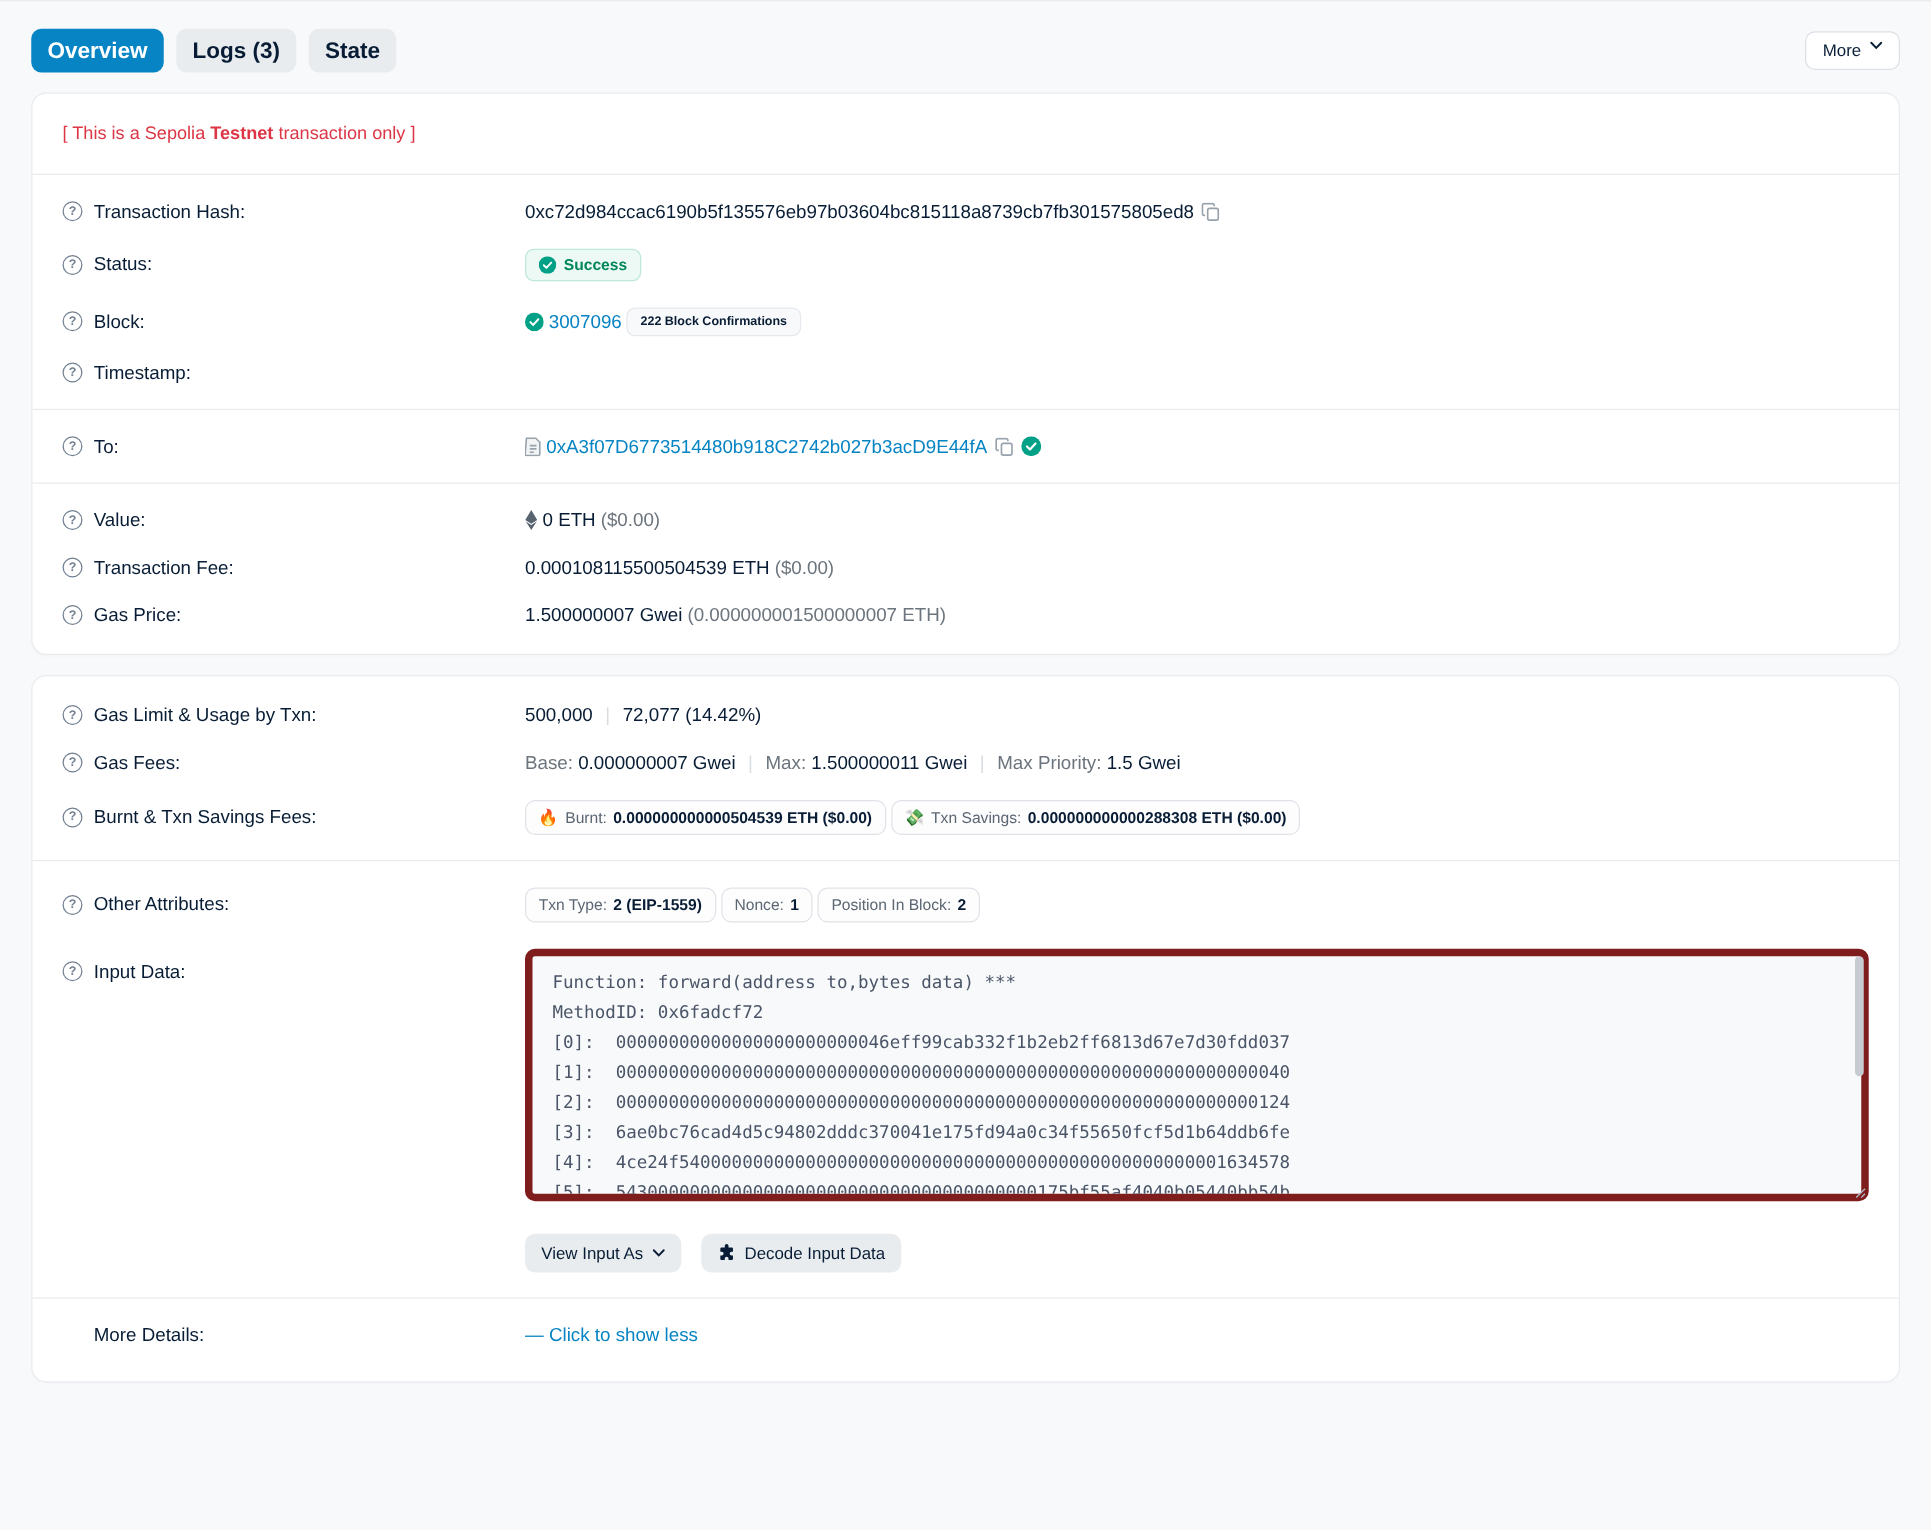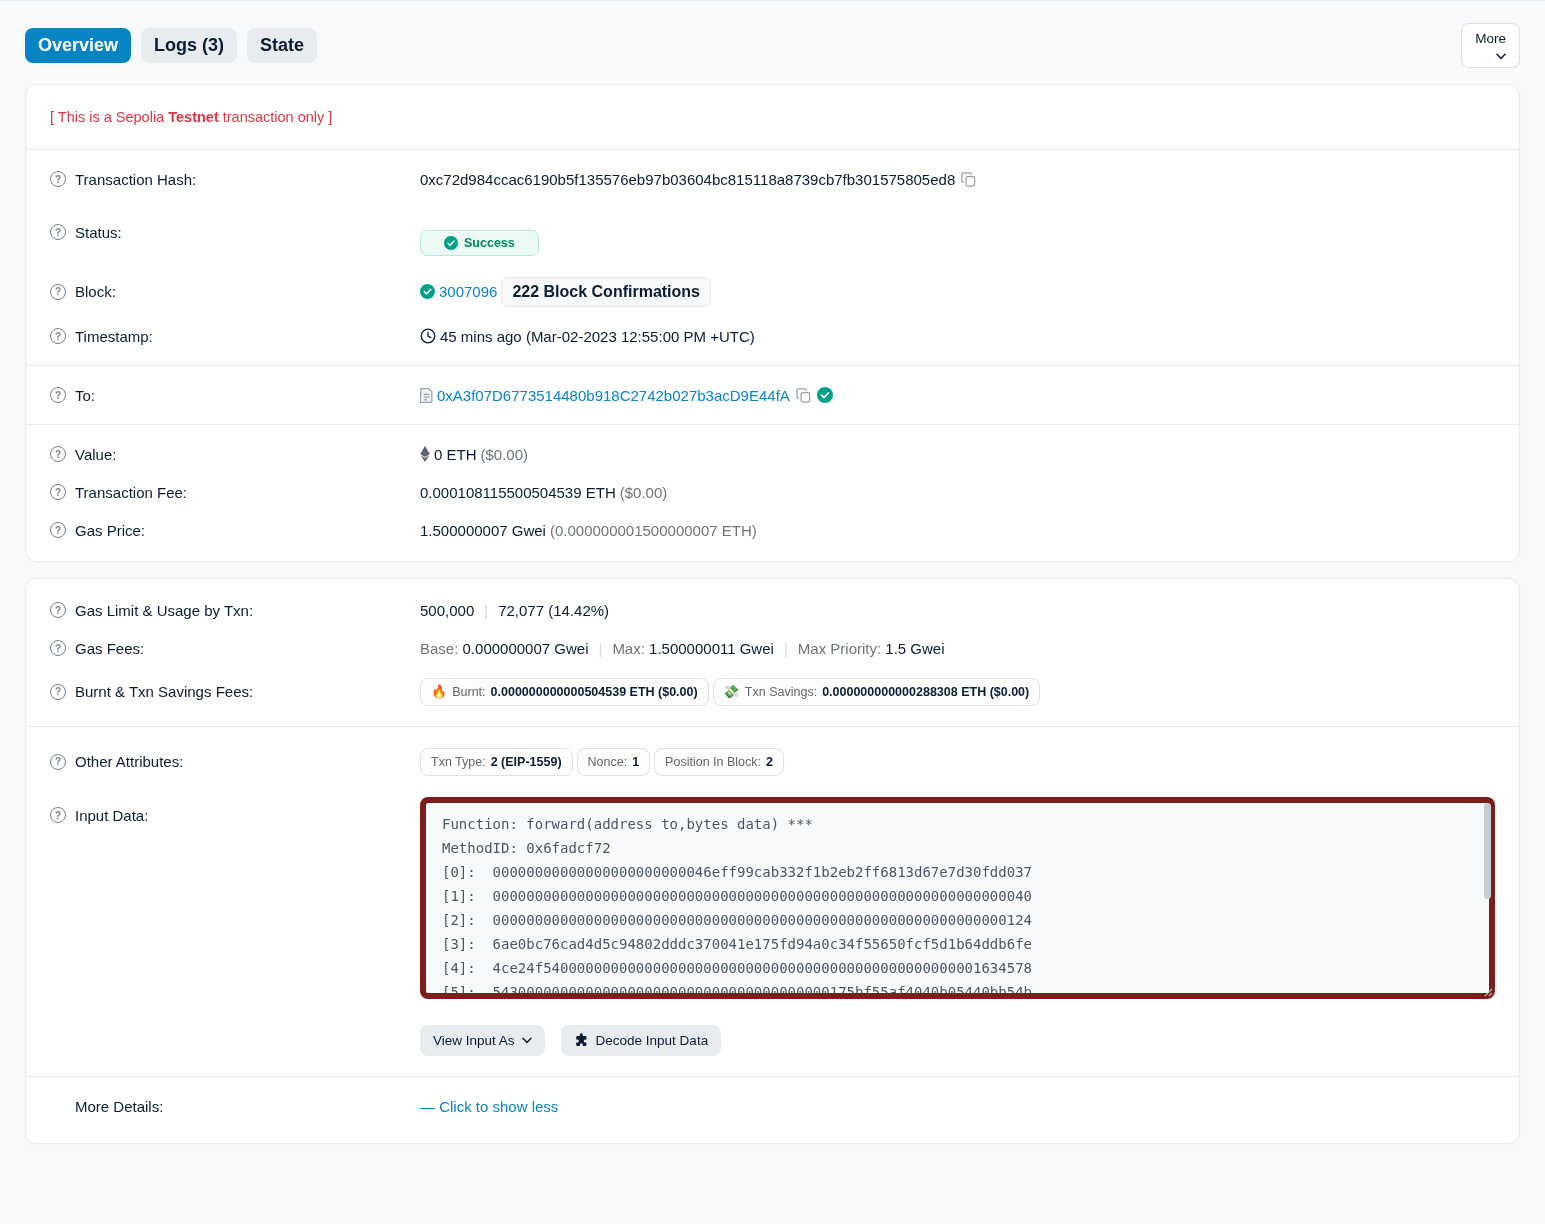--- a/index.html
+++ b/index.html
@@ -21,22 +21,22 @@
   .navbtn.next { background:#ccd2d9; color:#ffffff; }
   .hdr-rule { border:none; border-top:1px solid #e9ecef; margin:0 -25px; }
 
   
   .tabsrow { display:flex; align-items:center; justify-content:space-between; margin-top:22px; }
   .tabs { display:flex; gap:10px; }
   .tab { border:none; border-radius:8px; padding:7px 13px; font-size:18px; font-weight:600;
     background:#e9ecef; color:#081d35; cursor:pointer; font-family:inherit; }
   .tab.active { background:#0784c3; color:#fff; }
   .morebtn { background:#fff; border:1px solid #dce0e5; border-radius:8px; padding:7px 13px;
-    font-size:13.5px; color:#081d35; cursor:pointer; display:inline-flex; align-items:flex-end; gap:7px;
-    font-family:inherit;flex-direction:column; }
+    font-size:13.5px; color:#081d35; cursor:pointer; display:inline-flex; align-items:flex-start; gap:7px;
+    font-family:inherit; }
 
   
   .card { background:#fff; border:1px solid #e9ecef; border-radius:12px; margin-top:16px;
     padding:12px 24px; box-shadow:0 1px 2px rgba(0,0,0,.02); }
   .divider { border:none; border-top:1px solid #e9ecef; margin:10px -24px; }
 
   .warn { color:#dc3545; font-size:14.5px; padding:12px 0 14px; }
   .warn b { font-weight:700; }
 
   .row { display:flex; align-items:center; padding:10.5px 0; }
@@ -47,23 +47,23 @@
     color:#728091; display:inline-flex; align-items:center; justify-content:center;
     font-size:10px; font-weight:700; cursor:default; }
   .qicon::after { content:"?"; }
   .muted { color:#6c757d; }
   .sep { color:#d8dde2; padding:0 6px; }
   a.link { color:#0784c3; text-decoration:none; cursor:pointer; }
   .copybtn { background:none; border:none; cursor:pointer; display:inline-flex; padding:0 2px; }
 
   .badge-success { display:inline-flex; align-items:flex-start; gap:6px; background:#ecf9f4;
     border:1px solid #bfe8d9; color:#00865a; font-size:12.5px; font-weight:600;
-    border-radius:7px; padding:5px 23px;margin-top:21px; }
+    border-radius:7px; padding:5px 10px; }
   .badge-gray { background:#f8f9fa; border:1px solid #e6eaee; border-radius:7px;
-    padding:5px 10px; font-size:16px; font-weight:700; color:#081d35; }
+    padding:5px 10px; font-size:10px; font-weight:700; color:#081d35; }
   .pillinfo { display:inline-flex; align-items:center; gap:5px; background:#fdfdfe;
     border:1px solid #dfe3e8; border-radius:8px; padding:6px 10px; font-size:12.5px; }
   .pillinfo .plab { color:#5b6672; }
   .pillinfo .pval { font-weight:700; color:#081d35; }
 
   
   .input-wrap { position:relative; flex:1; }
   .codebox { height:202px; overflow:hidden; background:#f8f9fa; border:6px solid #7f1d1d;
     border-radius:8px; padding:9px 16px; font-family:"DejaVu Sans Mono","Liberation Mono",monospace;
     font-size:14px; line-height:24px; color:#4a5568; white-space:pre; }
@@ -146,27 +146,20 @@
         <a class="link">3007096</a>
         <span class="badge-gray">222 Block Confirmations</span>
       </div>
     </div>
 
     <div class="row">
       <div class="lbl">
           <span class="qicon"></span>
           <span>Timestamp:</span>
         </div>
-      <div class="val">
-        <svg width="16" height="16" viewBox="0 0 16 16" fill="none" stroke="#081d35" stroke-width="1.3">
-            <circle cx="8" cy="8" r="6.8"></circle>
-            <path d="M8 4.2 V8.2 L10.8 9.6" stroke-linecap="round"></path>
-          </svg>
-        <span>45 mins ago (Mar-02-2023 12:55:00 PM +UTC)</span>
-      </div>
     </div>
 
     <hr class="divider">
 
 
     <div class="row">
       <div class="lbl">
           <span class="qicon"></span>
           <span>To:</span>
         </div>

